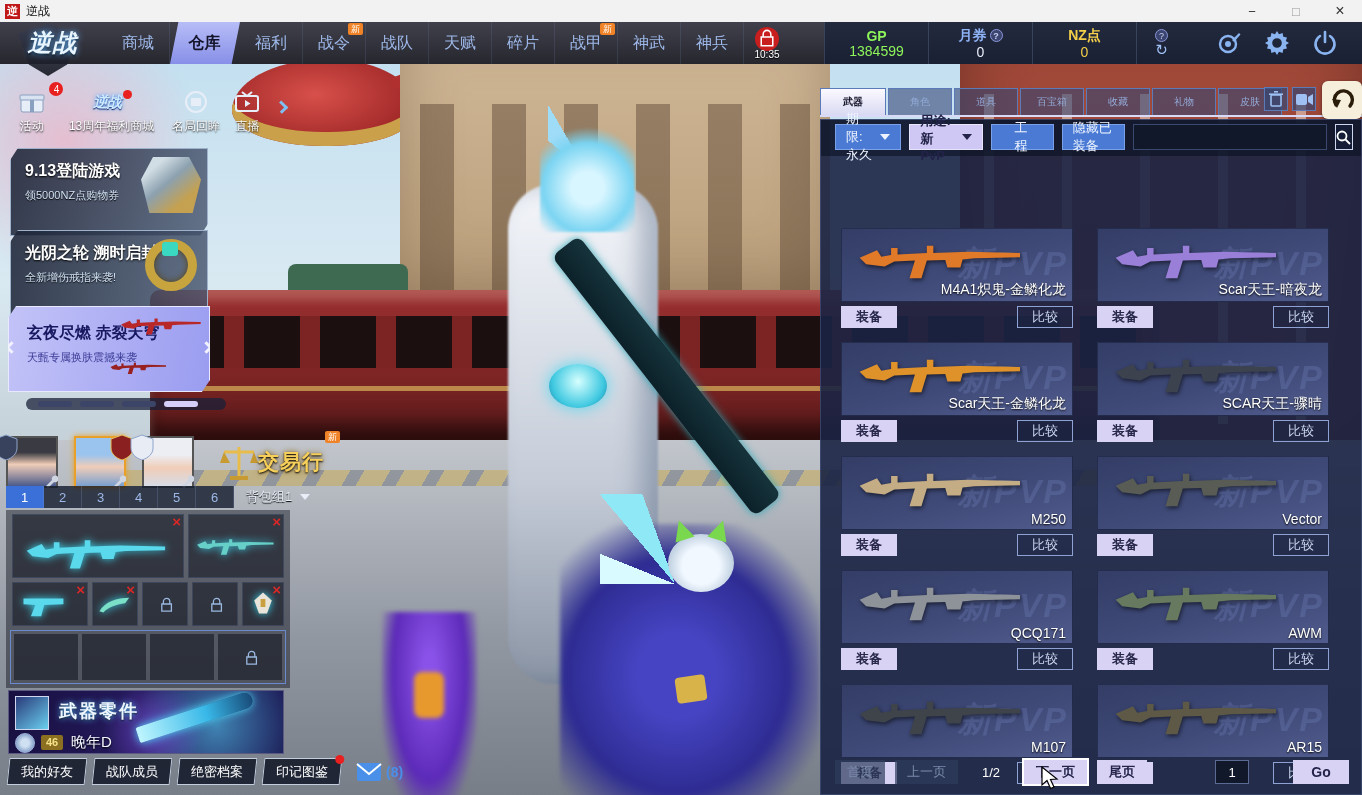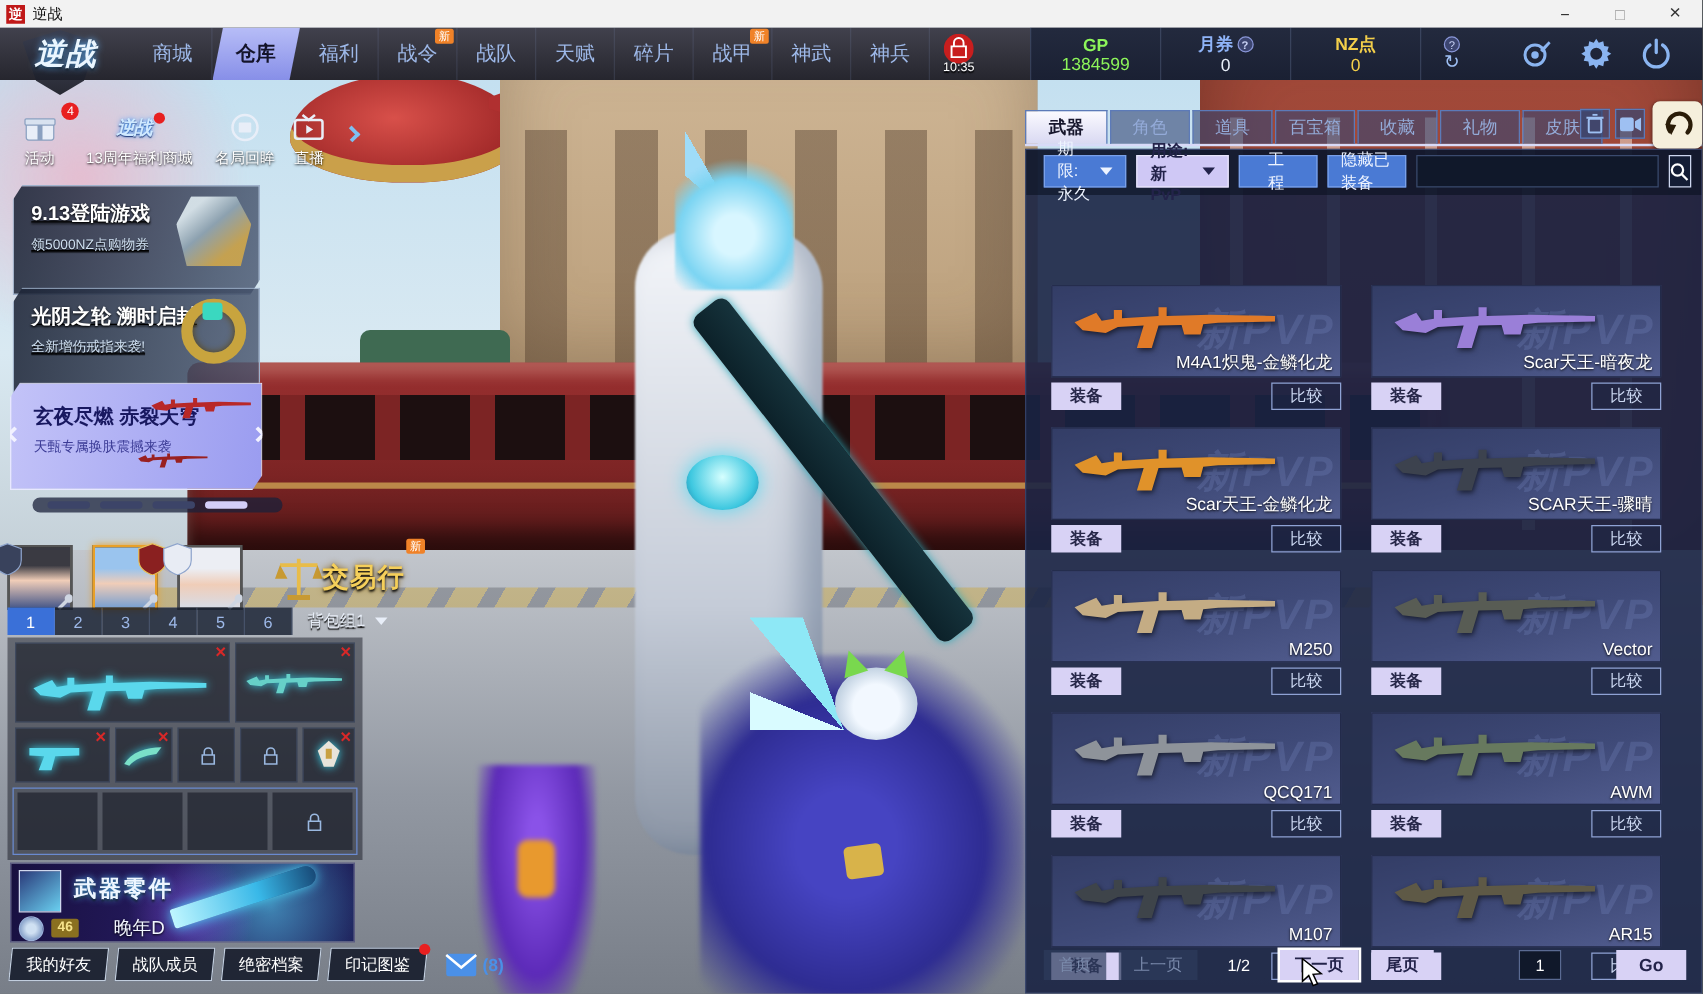--- a/index.html
+++ b/index.html
@@ -122,21 +122,21 @@
   .cntbadge { position:absolute; top:-6px; right:-6px; min-width:14px; height:14px; border-radius:7px;
     background:#e82020; color:#fff; font-size:10px; display:flex; align-items:center; justify-content:center; padding:0 3px; }
   .anniv-logo { font-size:15px; font-weight:bold; font-style:italic; color:#cfe9ff;
     text-shadow:0 0 4px #4aa0ff,0 1px 1px #003; letter-spacing:-1px; }
   .chev-right { width:10px; height:10px; border-right:3px solid #7ec0f2; border-bottom:3px solid #7ec0f2;
     transform:rotate(-45deg); margin:14px 0 0 8px; }
 
   .bannercard { position:absolute; left:10px; width:198px; height:88px; z-index:20; cursor:pointer;
     background:linear-gradient(100deg,rgba(28,36,54,.88),rgba(70,84,110,.8));
     border:1px solid #9fb2cc; clip-path:polygon(4% 0,100% 0,100% 86%,96% 100%,0 100%,0 14%);
-    padding:12px 8px 0 14px;text-decoration:underline; }
+    padding:12px 8px 0 14px; }
   .bannercard .btitle { font-size:16px; font-weight:bold; color:#fff; text-shadow:0 1px 2px #000; white-space:nowrap; }
   .bannercard .bsub { font-size:11px; color:#cfe0f2; margin-top:6px; text-shadow:0 1px 1px #000; }
   .b1art { position:absolute; right:6px; top:8px; width:60px; height:56px;
     background:linear-gradient(140deg,#d8e4ea 20%,#8fa4b2 45%,#caa44e 75%); clip-path:polygon(20% 0,80% 0,100% 40%,86% 100%,14% 100%,0 40%); opacity:.95; }
   .b2ring { position:absolute; right:10px; top:8px; width:52px; height:52px; border-radius:50%;
     border:9px solid #c8a43e; box-shadow:inset 0 0 6px #5a4410; }
   .b2ring:before { content:""; position:absolute; left:8px; top:-6px; width:16px; height:14px; background:#3ad8c0; border-radius:3px; }
   .banner3 { position:absolute; left:8px; top:306px; width:202px; height:86px; z-index:20; cursor:pointer;
     background:linear-gradient(100deg,#c3c3f8,#9a9cf0); border:1px solid #e8e8ff;
     clip-path:polygon(4% 0,100% 0,100% 86%,96% 100%,0 100%,0 14%); padding:16px 8px 0 18px; }
@@ -196,38 +196,38 @@
     background:linear-gradient(90deg,#bff6ff,#38b8e8 60%,#184a78); border-radius:2px 8px 8px 2px;
     transform:rotate(-18deg); box-shadow:0 0 10px #4ad8f8; }
   .pthumb { position:absolute; left:6px; top:5px; width:34px; height:34px; border:1px solid #cfd8ee;
     background:linear-gradient(140deg,#2a3a7a,#6ad0f0); }
   .ptitle { position:absolute; left:50px; top:8px; font-size:18px; font-weight:bold; color:#eef6ff;
     text-shadow:0 0 6px #5ab8ff,0 1px 2px #000; letter-spacing:2px; }
   .pbadge { position:absolute; left:6px; top:42px; width:20px; height:20px; border-radius:50%;
     background:radial-gradient(circle,#cfe0f2 30%,#5a7ab0); border:1px solid #9ab0d8; }
   .plevel { position:absolute; left:32px; top:44px; background:#8a7020; color:#f5e28a; font-size:11px;
     font-weight:bold; padding:0 5px; border-radius:2px; line-height:15px; }
-  .pname { position:absolute; left:62px; top:42px; font-size:15px; color:#f2f6ff; text-shadow:0 1px 2px #000;margin-left:20px; }
+  .pname { position:absolute; left:62px; top:42px; font-size:15px; color:#f2f6ff; text-shadow:0 1px 2px #000; }
 
   
   .footrow { position:absolute; left:8px; top:758px; z-index:20; display:flex; align-items:center; gap:7px; }
   .footbtn { position:relative; height:27px; padding:0 12px; display:flex; align-items:center; justify-content:center;
     background:rgba(16,22,38,.85); border:1px solid #c2cede; color:#fff; font-size:13px; cursor:pointer;
     transform:skewX(-6deg); }
   .footbtn span { transform:skewX(6deg); }
   .footbtn .reddot { top:-4px; right:-3px; }
   .mailwrap { display:flex; align-items:center; gap:4px; margin-left:8px; cursor:pointer; }
   .mailcount { color:#4a90e8; font-size:14px; font-weight:bold; }
 
   
   .panel { position:absolute; left:820px; top:85px; width:542px; height:710px; z-index:30; }
   .paneltabs { position:absolute; left:0; top:0; width:542px; height:32px; display:flex; align-items:flex-end;
     border-bottom:2px solid #d8daf8; }
   .ptab { width:64px; height:27px; margin-right:2px; display:flex; align-items:center; justify-content:center;
-    font-size:14px; cursor:pointer; background:rgba(52,70,116,.6); border:1px solid #5c7ab8; border-bottom:none; color:#93aad8; }
+    font-size:10px; cursor:pointer; background:rgba(52,70,116,.6); border:1px solid #5c7ab8; border-bottom:none; color:#93aad8; }
   .ptab.active { background:linear-gradient(#fbfaff,#d9d9f2); color:#16162c; font-weight:bold; width:66px; }
   .panelicons { position:absolute; right:46px; top:2px; display:flex; gap:4px; }
   .piconbtn { width:24px; height:24px; background:rgba(52,70,116,.7); border:1px solid #5c7ab8;
     display:flex; align-items:center; justify-content:center; cursor:pointer; }
   .backbtn { position:absolute; right:0; top:-4px; width:40px; height:38px; background:#f5efdc;
     border-radius:6px; display:flex; align-items:center; justify-content:center; cursor:pointer;
     box-shadow:0 1px 3px rgba(0,0,0,.5); }
   .panelbody { position:absolute; left:0; top:34px; width:542px; height:676px;
     background:rgba(26,36,68,.9); border:1px solid rgba(90,110,160,.4); }
   .subfilters { display:flex; align-items:center; gap:14px; padding:7px 0 5px 14px; }

